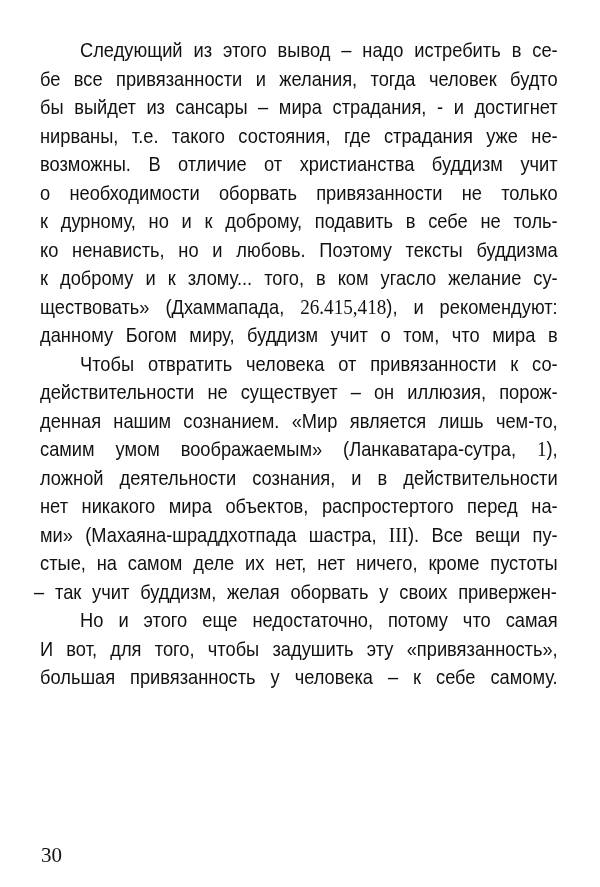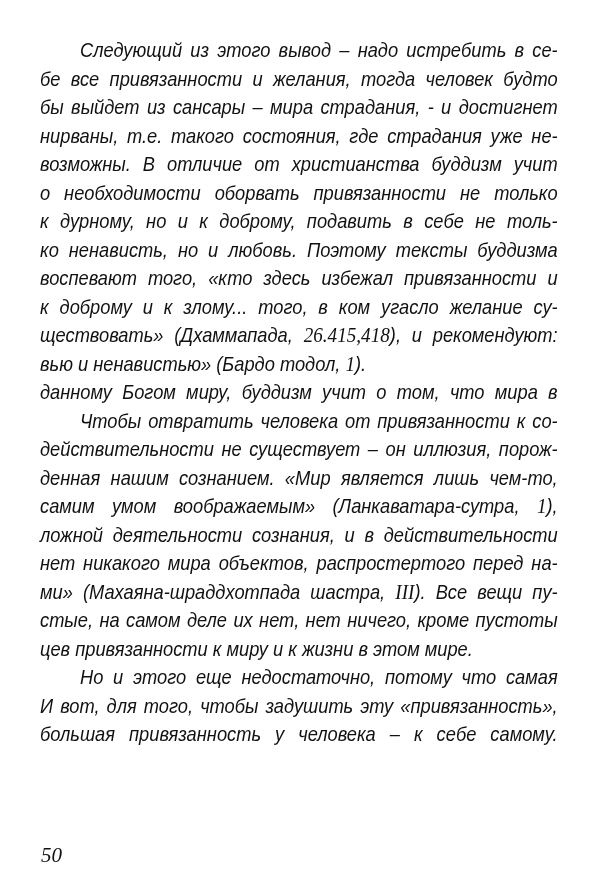--- a/index.html
+++ b/index.html
@@ -2,21 +2,20 @@
 <html><head>
   <meta charset="utf-8">
   <style>
     html, body { margin: 0; padding: 0; background: #ffffff; }
     .page {
       position: relative;
       width: 600px;
       height: 887px;
       background: #ffffff;
       overflow: hidden;
-      font-style: italic;
     }
     .text-block {
       position: absolute;
       left: 40px;
       top: 36px;
       width: 518px;
     }
     .line {
       height: 28.5px;
       width: 518px;
@@ -77,30 +76,24 @@
       <div class="line">
           <span class="line-inner">о необходимости оборвать привязанности не только</span>
         </div>
       <div class="line">
           <span class="line-inner">к дурному, но и к доброму, подавить в себе не толь-</span>
         </div>
       <div class="line">
           <span class="line-inner">ко ненависть, но и любовь. Поэтому тексты буддизма</span>
         </div>
       <div class="line">
-          <span class="line-inner">воспевают того, «кто здесь избежал привязанности и</span>
-        </div>
-      <div class="line">
           <span class="line-inner">к доброму и к злому... того, в ком угасло желание су-</span>
         </div>
       <div class="line">
           <span class="line-inner"><span>ществовать» (Дхаммапада, </span><span class="serif">26.415,418</span><span>), и рекомендуют:</span></span>
-        </div>
-      <div class="line last">
-          <span class="line-inner"><span>вью и ненавистью» (Бардо тодол, </span><span class="serif">1</span><span>).</span></span>
         </div>
     </div>
 
     <div class="paragraph">
       <div class="line">
           <span class="line-inner">данному Богом миру, буддизм учит о том, что мира в</span>
         </div>
       <div class="line indent">
           <span class="line-inner">Чтобы отвратить человека от привязанности к со-</span>
         </div>
@@ -118,33 +111,33 @@
         </div>
       <div class="line">
           <span class="line-inner">нет никакого мира объектов, распростертого перед на-</span>
         </div>
       <div class="line">
           <span class="line-inner"><span>ми» (Махаяна-шраддхотпада шастра, </span><span class="serif">III</span><span>). Все вещи пу-</span></span>
         </div>
       <div class="line">
           <span class="line-inner">стые, на самом деле их нет, нет ничего, кроме пустоты</span>
         </div>
-      <div class="line last">
-          <span class="line-inner">цев привязанности к миру и к жизни в этом мире.</span>
+      <div class="line outdent">
+          <span class="line-inner">– так учит буддизм, желая оборвать у своих привержен-</span>
         </div>
     </div>
 
     <div class="paragraph">
       <div class="line indent">
           <span class="line-inner">Но и этого еще недостаточно, потому что самая</span>
         </div>
       <div class="line">
           <span class="line-inner">И вот, для того, чтобы задушить эту «привязанность»,</span>
         </div>
       <div class="line">
           <span class="line-inner">большая привязанность у человека – к себе самому.</span>
         </div>
     </div>
 
   </div>
 
-  <div class="page-number">50</div>
+  <div class="page-number">30</div>
 </div>
 
 </body></html>

